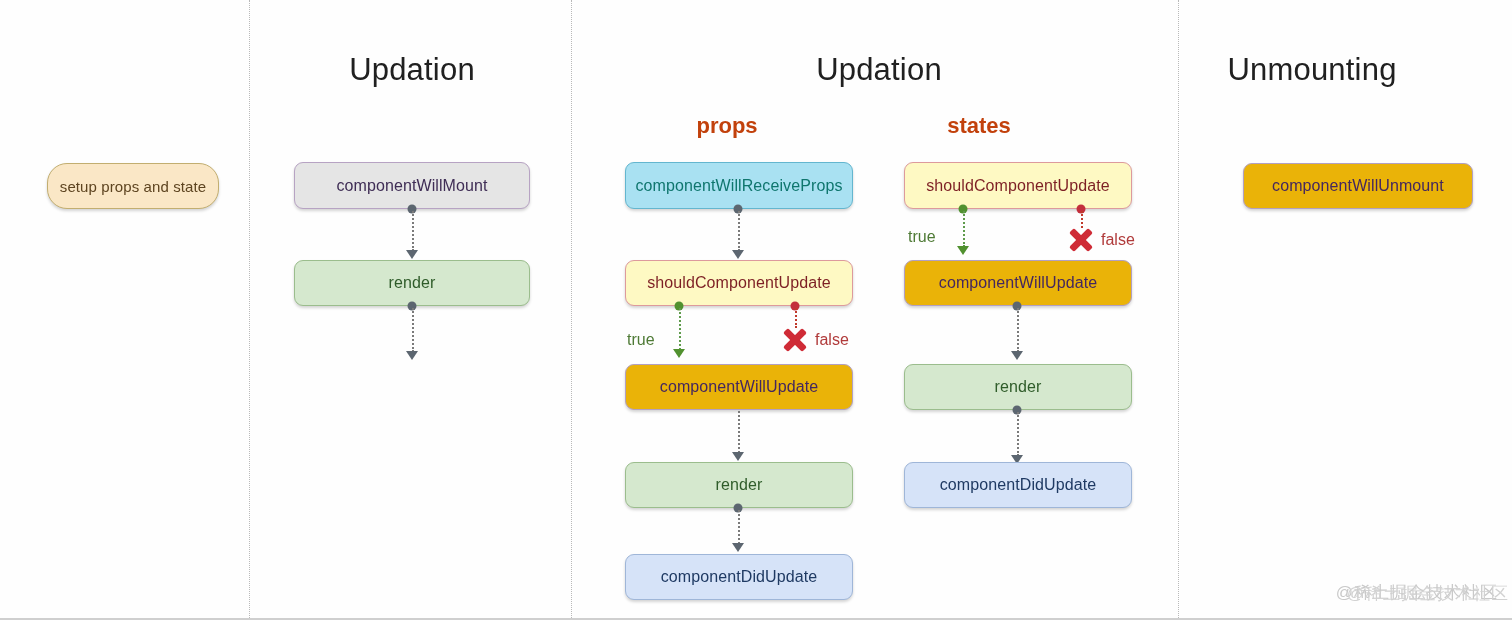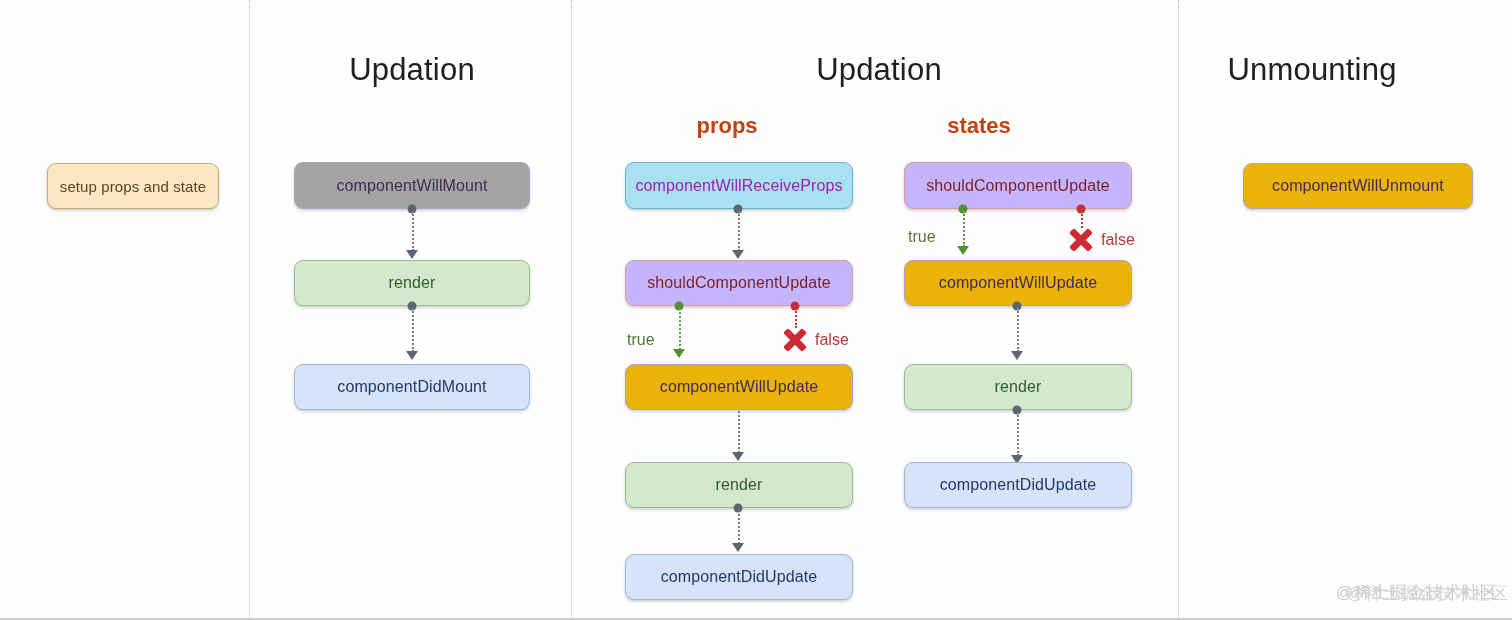--- a/index.html
+++ b/index.html
@@ -52,28 +52,28 @@
     box-sizing: border-box;
     border-radius: 9px;
     border: 1px solid rgba(0,0,0,.18);
     display: flex;
     align-items: center;
     justify-content: center;
     font-size: 16px;
     letter-spacing: .1px;
     box-shadow: 0 2px 3px rgba(0,0,0,.17);
   }
-  .node.small { font-size: 15px; }
-
-  .n-purple { background: #a3a3a3; border-color: #b7a3c3; color: #3f2d55; }
+  .node.small { font-size: 15px; border-radius: 20px; }
+
+  .n-purple { background: #e5e5e5; border-color: #b7a3c3; color: #3f2d55; }
   .n-purple2 { background: #eab308; border-color: #b2a0c2; color: #44275f; }
   .n-green  { background: #d5e8ce; border-color: #9bbd8d; color: #2f5c2a; }
   .n-blue   { background: #d6e3f8; border-color: #9fb6d8; color: #1f3a63; }
-  .n-cyan   { background: #a9e1f2; border-color: #63b6cf; color: #a21caf; }
-  .n-red    { background: #c4b5fd; border-color: #dd9a9c; color: #7d1f24; }
+  .n-cyan   { background: #a9e1f2; border-color: #63b6cf; color: #0f766e; }
+  .n-red    { background: #fef9c3; border-color: #dd9a9c; color: #7d1f24; }
   .n-cream  { background: #fae7c6; border-color: #c2ae70; color: #5d4420; }
 
   
   .conn {
     position: absolute;
     width: 0;
     border-left: 2px dotted #7a7a7a;
   }
   .conn.green { border-left-color: #5f9b4c; }
   .conn.red   { border-left-color: #c0392b; }
@@ -175,21 +175,20 @@
   <div class="node n-purple" style="left:294px; top:162px; width:236px; height:47px;">componentWillMount</div>
   <div class="dot" style="left:412px; top:209px;"></div>
   <div class="conn" style="left:412px; top:211px; height:40px;"></div>
   <div class="arrow" style="left:412px; top:250px;"></div>
 
   <div class="node n-green" style="left:294px; top:260px; width:236px; height:46px;">render</div>
   <div class="dot" style="left:412px; top:306px;"></div>
   <div class="conn" style="left:412px; top:308px; height:44px;"></div>
   <div class="arrow" style="left:412px; top:351px;"></div>
 
-  <div class="node n-blue" style="left:294px; top:364px; width:236px; height:46px;">componentDidMount</div>
 
   <div class="node n-cyan" style="left:625px; top:162px; width:228px; height:47px;">componentWillReceiveProps</div>
   <div class="dot" style="left:738px; top:209px;"></div>
   <div class="conn" style="left:738px; top:211px; height:40px;"></div>
   <div class="arrow" style="left:738px; top:250px;"></div>
 
   <div class="node n-red" style="left:625px; top:260px; width:228px; height:46px;">shouldComponentUpdate</div>
 
   <div class="dot green" style="left:679px; top:306px;"></div>
   <div class="conn green" style="left:679px; top:308px; height:42px;"></div>

